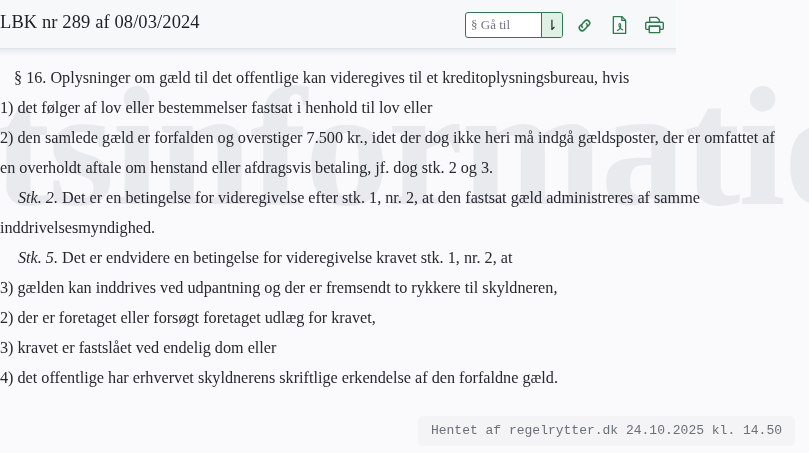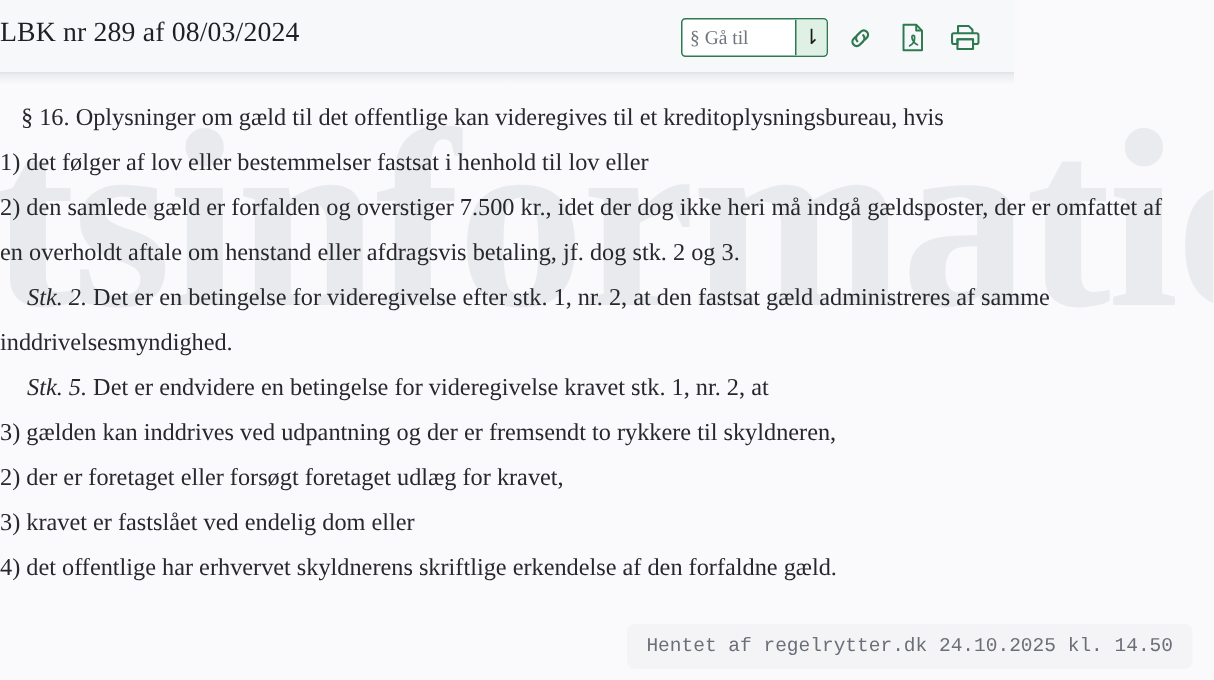--- a/index.html
+++ b/index.html
@@ -47,21 +47,21 @@
     font-family: "Liberation Serif", "DejaVu Serif", serif;
     font-size: 18.5px;
     letter-spacing: 0.1px;
     color: #1f2026;
     white-space: nowrap;
   }
 
   
   #toolbar {
     position: absolute;
-    right: 19px; top: 10px;
+    right: 8px; top: 10px;
     height: 30px;
     display: flex;
     align-items: center;
     gap: 4px;
   }
   #goto-wrap {
     display: flex;
     align-items: stretch;
     height: 26px;
     border: 1.4px solid #2d7a50;

